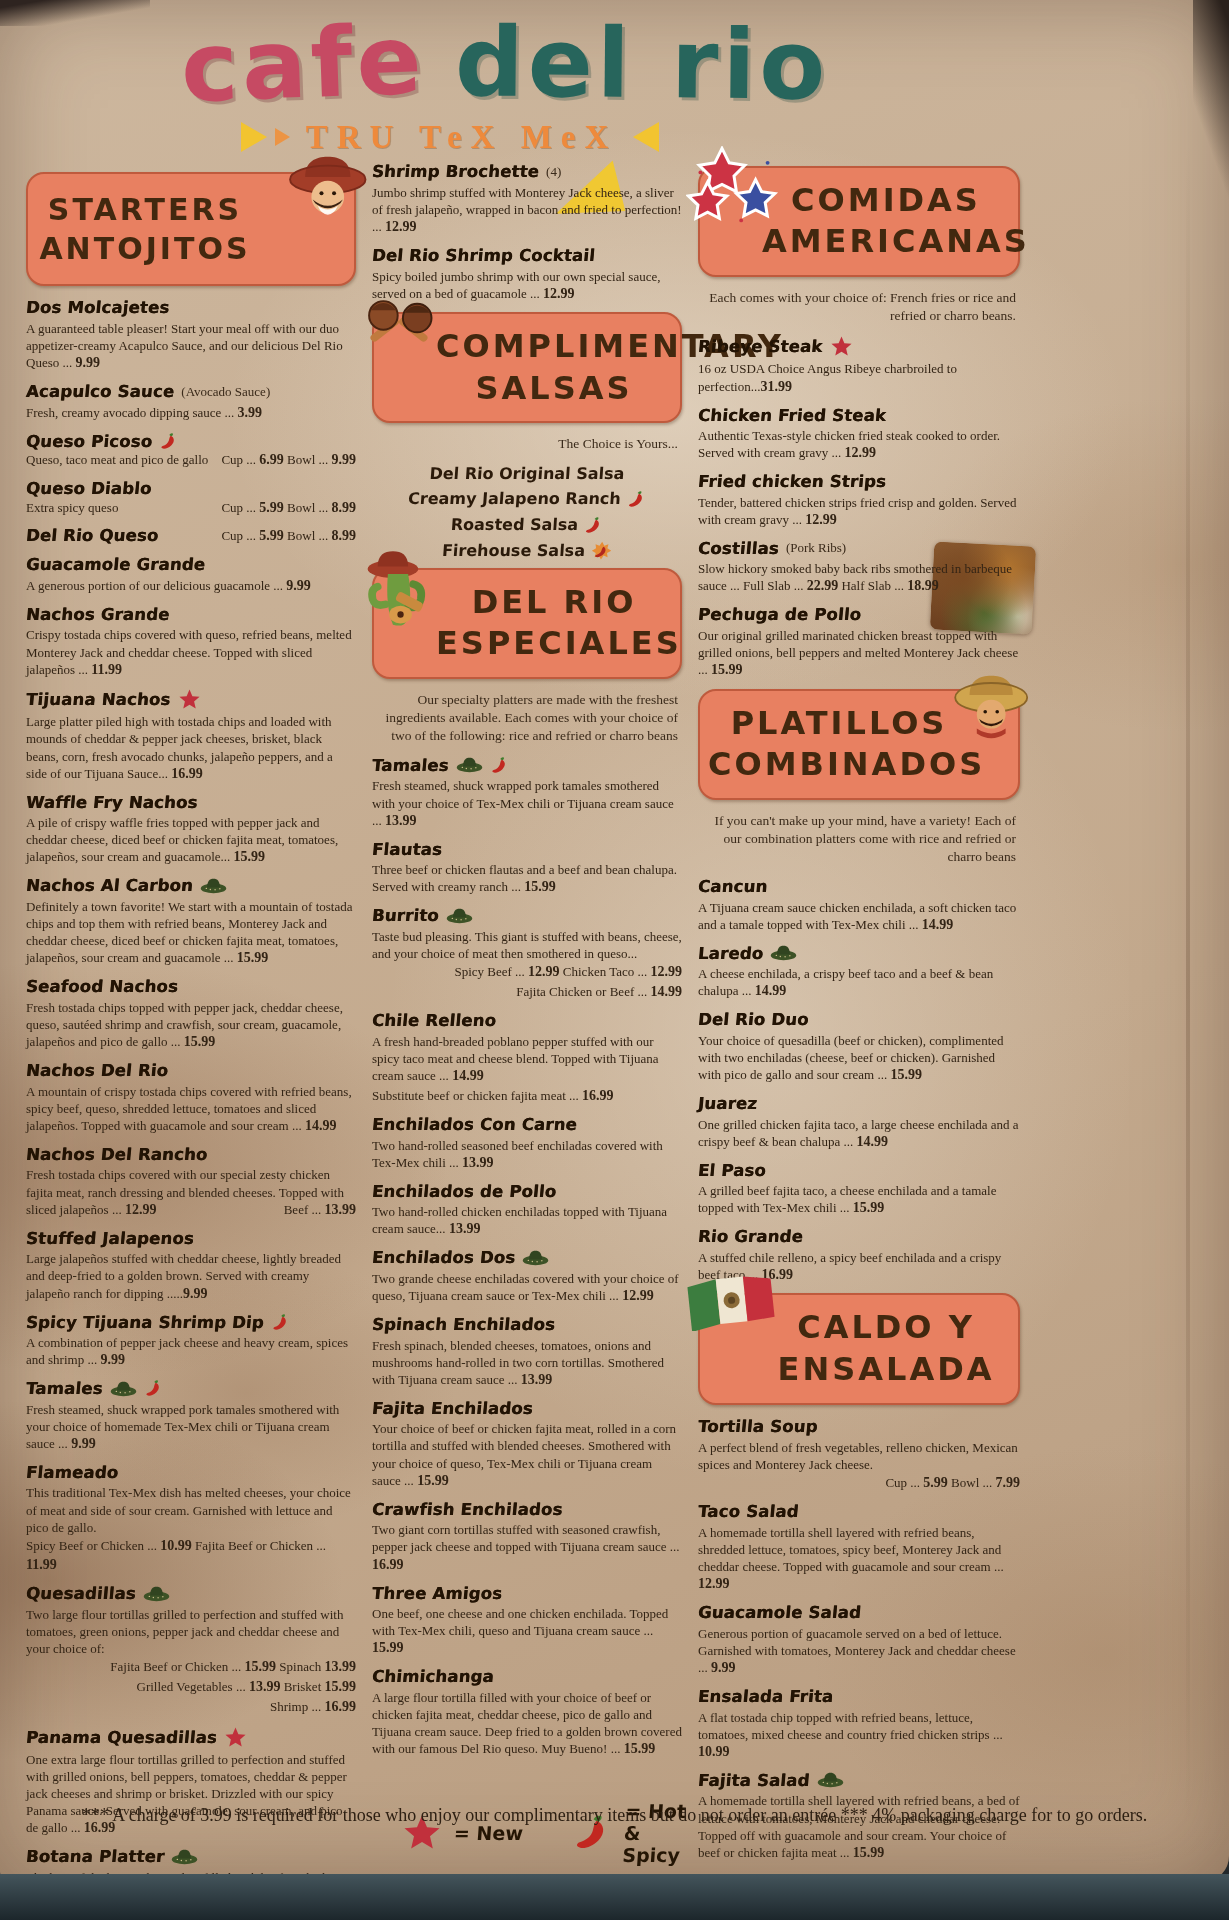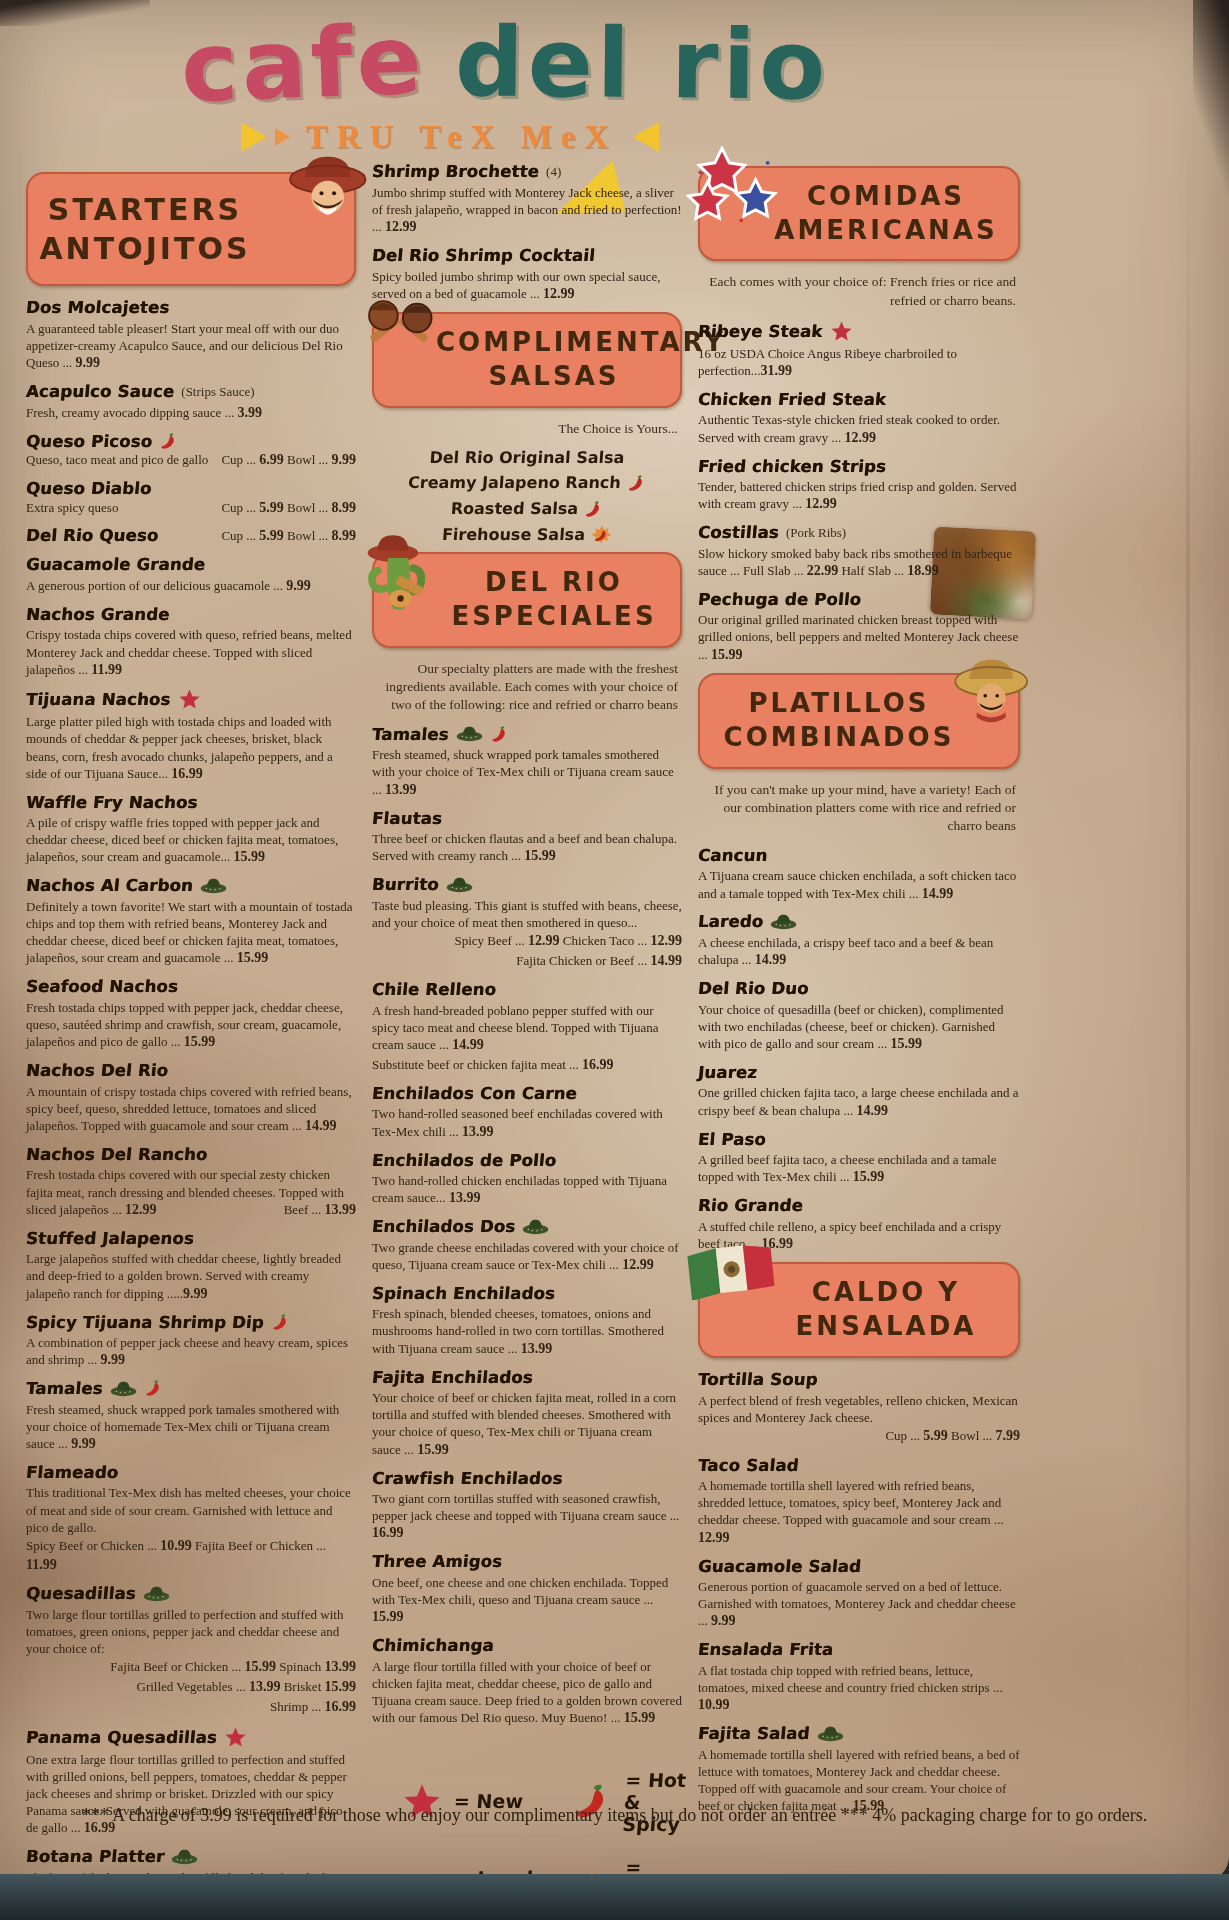--- a/index.html
+++ b/index.html
@@ -50,21 +50,21 @@
   
   .cols{display:flex;gap:16px;padding:6px 20px 0 26px;align-items:flex-start}
   .col{flex:none}
   .col-left{width:330px}
   .col-middle{width:310px}
   .col-right{width:322px}
   
   .banner{position:relative;background:#e88061;border:2px solid #bf5a3d;border-radius:18px;
     padding:12px 8px;margin:4px 0 12px 0;text-align:center;color:#3f250d;
     box-shadow:1px 2px 3px rgba(70,35,15,.3)}
-  .banner-line{font-family:"DejaVu Sans",sans-serif;font-weight:900;font-size:26px;
+  .banner-line{font-family:"DejaVu Sans",sans-serif;font-weight:900;font-size:32px;
     letter-spacing:3px;line-height:1.3;color:#42280f}
   .banner-lg .banner-line{font-size:30px}
   .banner-lg{padding:16px 60px 16px 8px;margin-top:10px}
   .banner-icon{position:absolute;z-index:3}
   .icon-right .banner-icon{right:-14px;top:-20px}
   .icon-left .banner-icon{left:-14px;top:-22px}
   .icon-left .banner-text{padding-left:54px}
   .icon-right .banner-text{padding-right:40px}
   
   .intro{margin:2px 4px 10px 4px;text-align:right;font-size:13.5px;line-height:1.35;color:#3a2a1a}
@@ -146,21 +146,21 @@
         </div>
         <article class="item">
           <div class="item-head">
             <span class="item-name">Dos Molcajetes</span>
           </div>
           <p class="item-desc">A guaranteed table pleaser! Start your meal off with our duo appetizer-creamy Acapulco Sauce, and our delicious Del Rio Queso ... <b>9.99</b></p>
         </article>
         <article class="item">
           <div class="item-head">
             <span class="item-name">Acapulco Sauce</span>
-            <span class="item-suffix">(Strips Sauce)</span>
+            <span class="item-suffix">(Avocado Sauce)</span>
           </div>
           <p class="item-desc">Fresh, creamy avocado dipping sauce ... <b>3.99</b></p>
         </article>
         <article class="item">
           <div class="item-head">
             <span class="item-name">Queso Picoso</span>
             <span class="mi mi-chili">
               <svg viewBox="0 0 26 26" width="19" height="19">
                 <path d="M14 4q2-3 5-2 1 2-2 4" fill="#3f7d2c"></path>
                 <path d="M16 5c5 2 6 8 1 13-4 4-10 6-13 4-1.5-1-.5-2.5 1-3 4-1.2 7.5-3.8 8.5-7.5.7-2.6.8-4.6 2.5-6.5z" fill="#c22820"></path>

